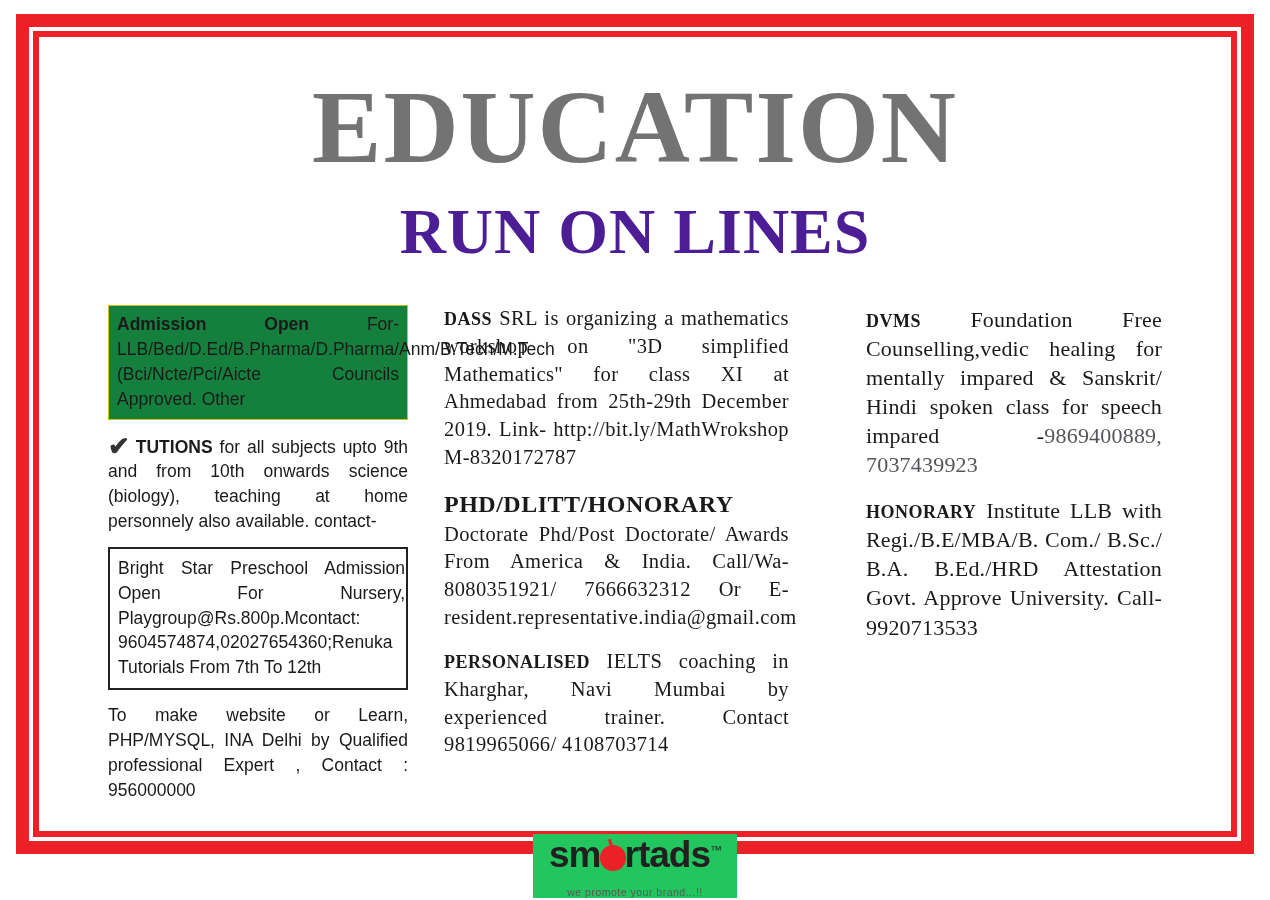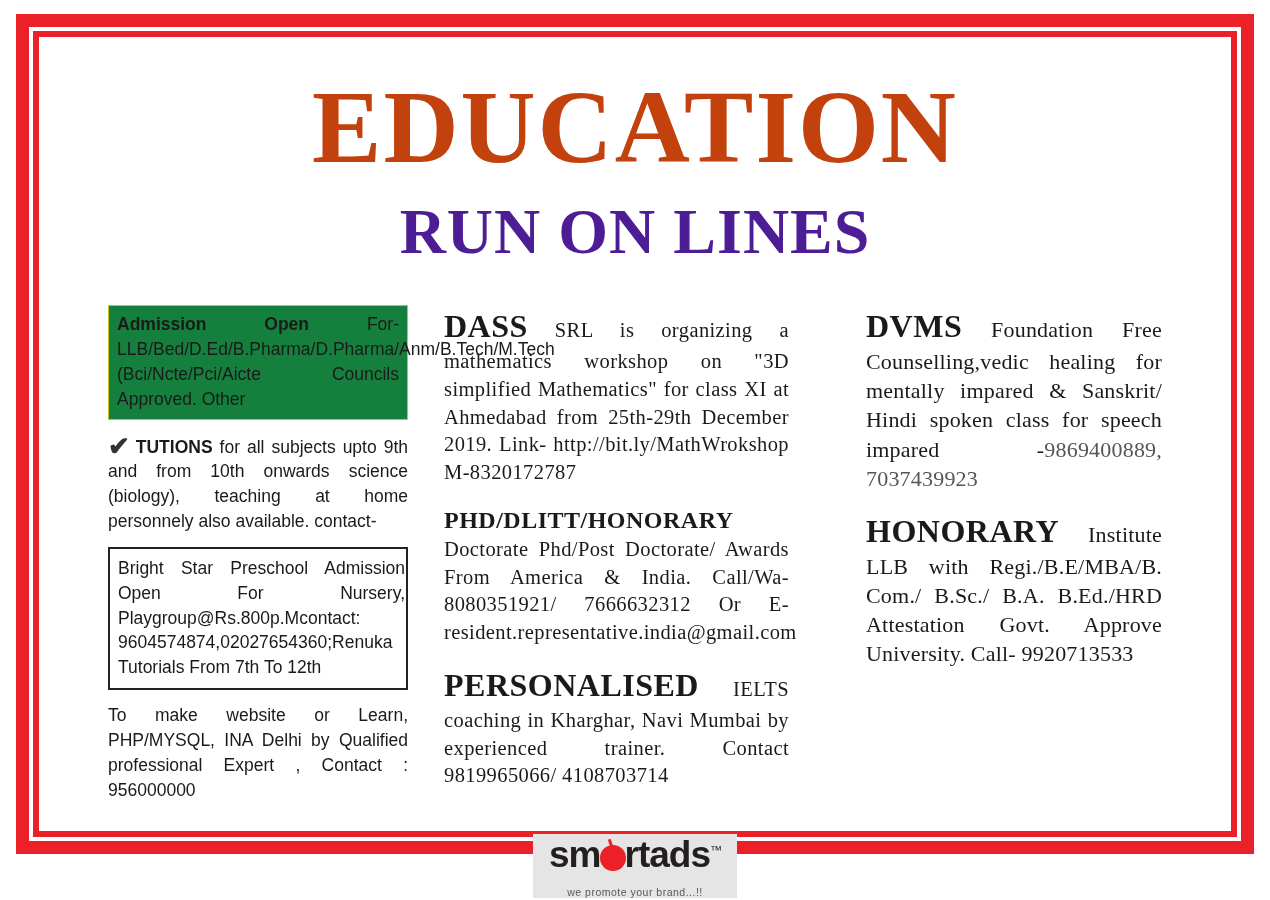--- a/index.html
+++ b/index.html
@@ -48,21 +48,21 @@
     position: absolute;
     left: 46px;
     top: 44px;
     width: 1178px;
     height: 780px;
     box-sizing: border-box;
   }
 
   .title {
     text-align: center;
-    color: #c2410c;
+    color: #737373;
     font-family: "Liberation Serif", serif;
     font-size: 104px;
     font-weight: bold;
     letter-spacing: 2px;
     line-height: 1.05;
     margin-top: 28px;
   }
   .subtitle {
     text-align: center;
     color: #4c1d95;
@@ -137,36 +137,36 @@
   .c2 { font-size: 20.5px; line-height: 1.35; letter-spacing: 0.4px; }
   .c3 { font-size: 22px; line-height: 1.32; letter-spacing: 0.2px; }
 
   .ad-block { margin-bottom: 17px; }
   .ad-block:last-child { margin-bottom: 0; }
   .lead {
     font-weight: bold;
     letter-spacing: 0.5px;
   }
   .lead-lg { font-size: 24px; }
-  .lead-xl { font-size: 32px; }
+  .lead-xl { font-size: 18px; }
   .faded { color: #55555a; }
 
   
   .logo {
     position: absolute;
     left: 0;
     right: 0;
     bottom: 6px;
     text-align: center;
     height: 60px;
   }
   .logo-inner {
     display: inline-block;
     position: relative;
-    background: #e5e5e5;
+    background: #22c55e;
     padding: 2px 16px 0 16px;
   }
   .logo-text {
     font-family: "Liberation Sans", sans-serif;
     font-size: 37px;
     font-weight: bold;
     color: #231f20;
     letter-spacing: -1px;
     line-height: 1;
   }

